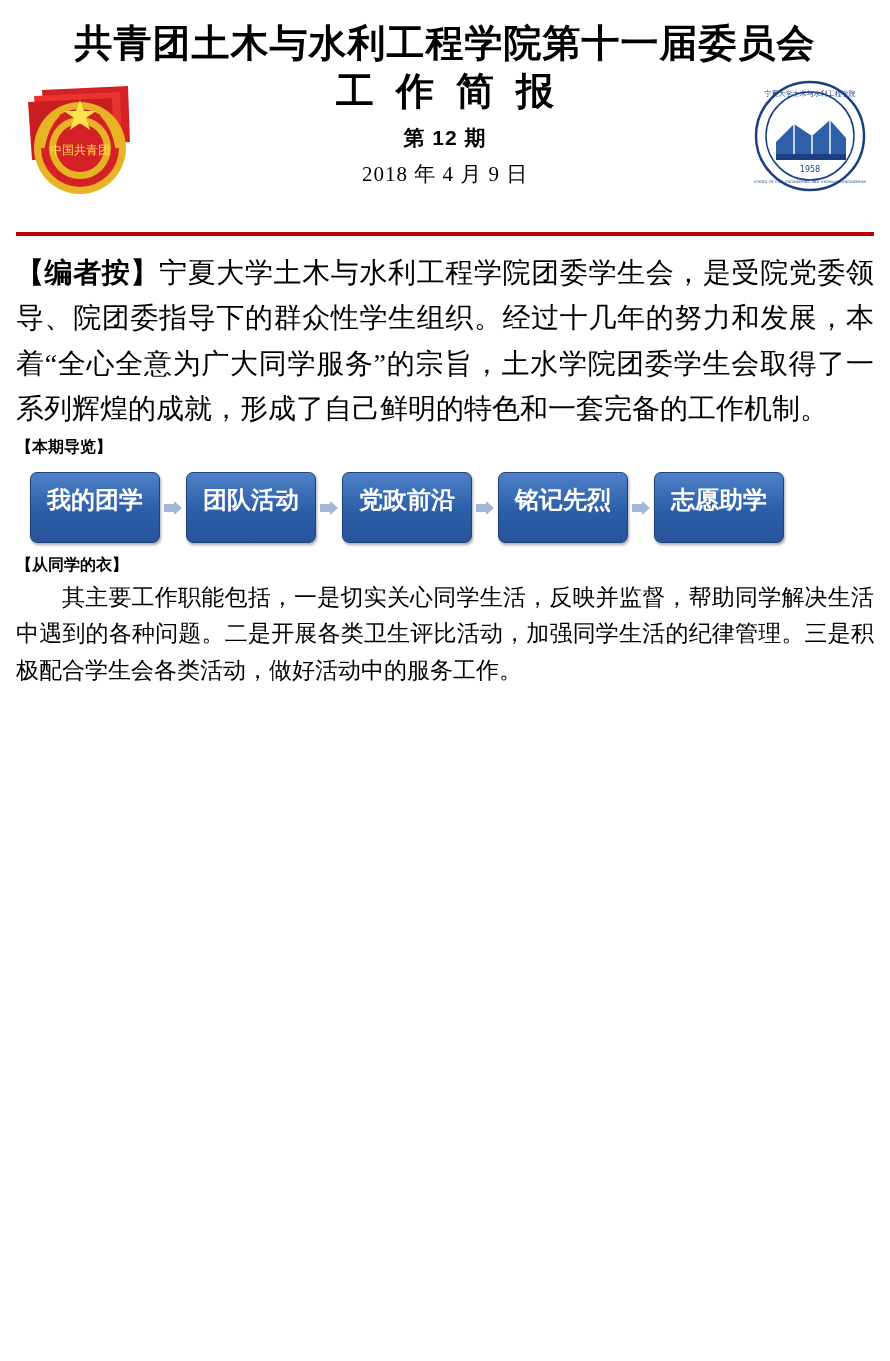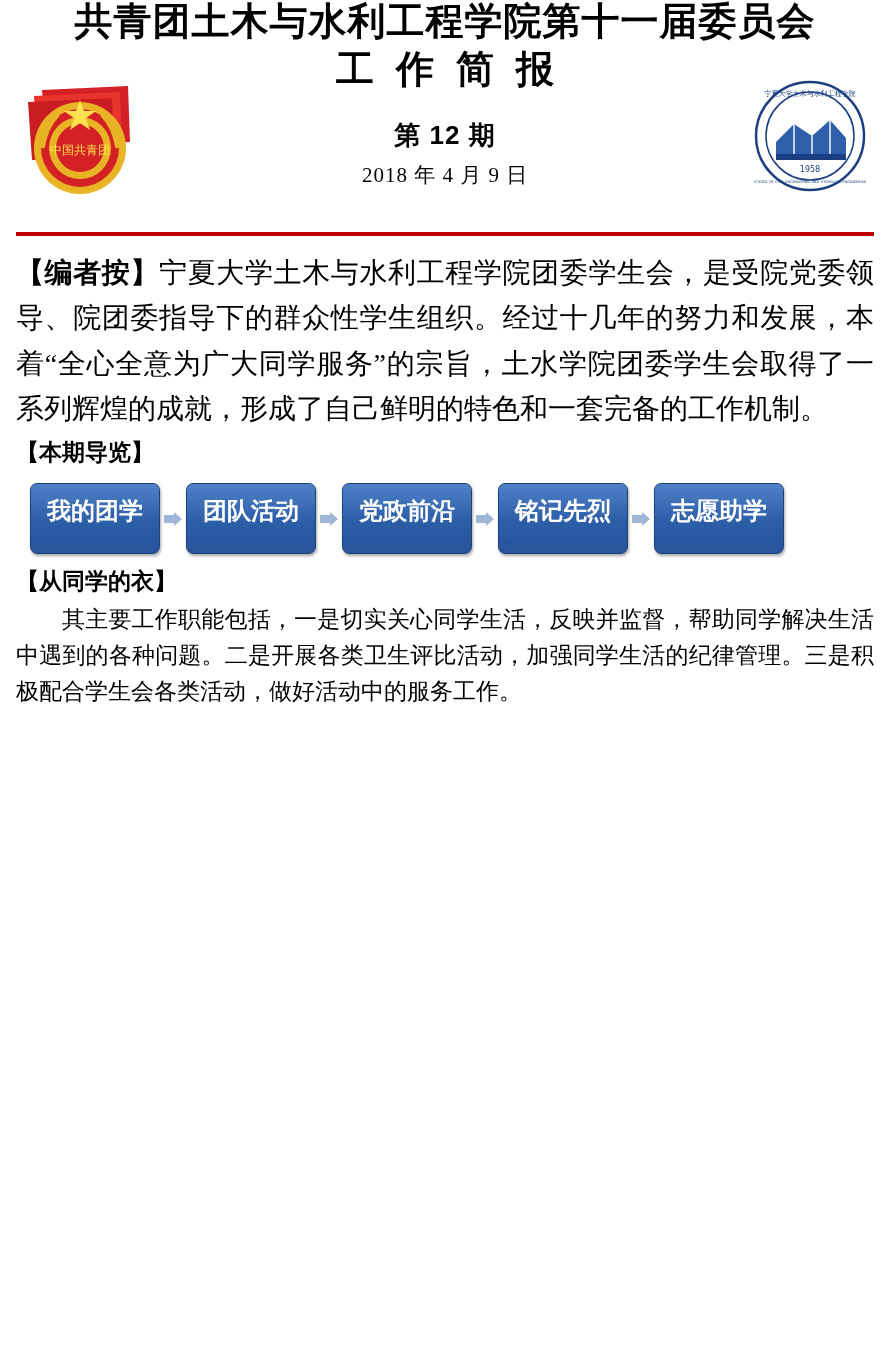--- a/index.html
+++ b/index.html
@@ -27,39 +27,40 @@
   .masthead {
     position: relative;
     height: 226px;
   }
   .masthead-title {
     font-family: "Liberation Sans", "DejaVu Sans", sans-serif;
     font-weight: bold;
     font-size: 38px;
     letter-spacing: 1px;
     text-align: center;
+    padding-top: 22px;
     line-height: 1.12;
     white-space: nowrap;
   }
   .masthead-subtitle {
     font-family: "Liberation Sans", "DejaVu Sans", sans-serif;
     font-weight: bold;
     font-size: 38px;
     text-align: center;
     letter-spacing: 22px;
     padding-left: 22px;
     margin-top: 6px;
     line-height: 1.1;
   }
   .issue-no {
     text-align: center;
-    font-size: 26px;
-    font-weight: bold;
-    font-family: "Liberation Sans", "DejaVu Sans", sans-serif;
-    margin-top: 28px;
+    font-size: 21px;
+    font-weight: bold;
+    font-family: "Liberation Sans", "DejaVu Sans", sans-serif;
+    margin-top: 12px;
     letter-spacing: 1px;
   }
   .issue-date {
     text-align: center;
     font-size: 21px;
     margin-top: 8px;
     letter-spacing: 1px;
   }
 
   
@@ -80,21 +81,21 @@
   }
 
   .rule {
     height: 4px;
     background: #c00000;
     margin: 6px 0 14px 0;
   }
 
   
   .section-tag {
-    font-size: 23px;
+    font-size: 16px;
     font-weight: bold;
     line-height: 1.55;
     margin: 4px 0 2px 0;
   }
   p.body-text {
     font-size: 23px;
     line-height: 1.58;
     margin: 0;
     text-align: justify;
     text-justify: inter-ideograph;

